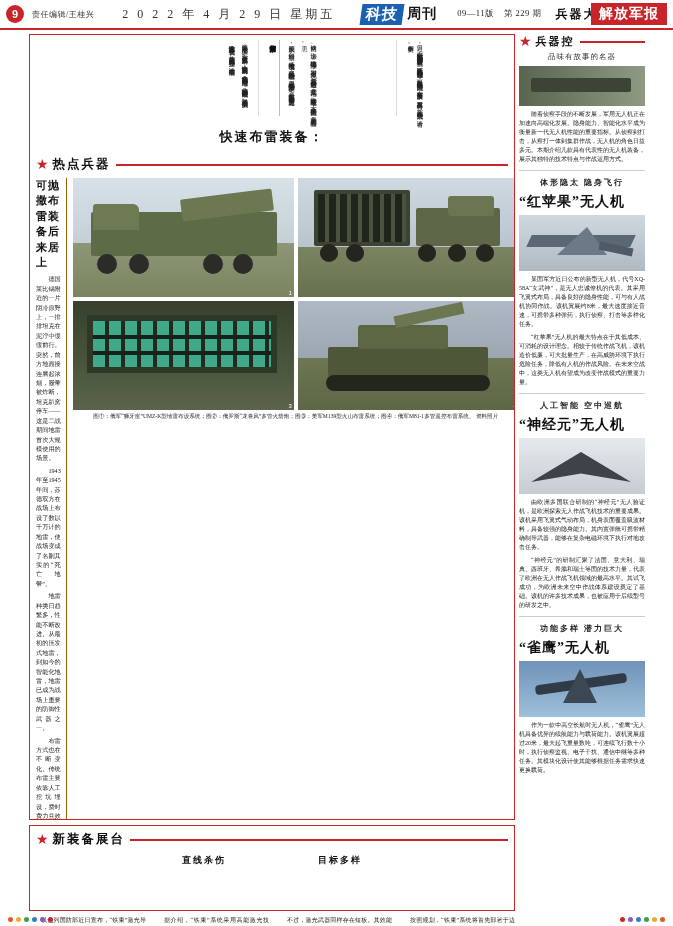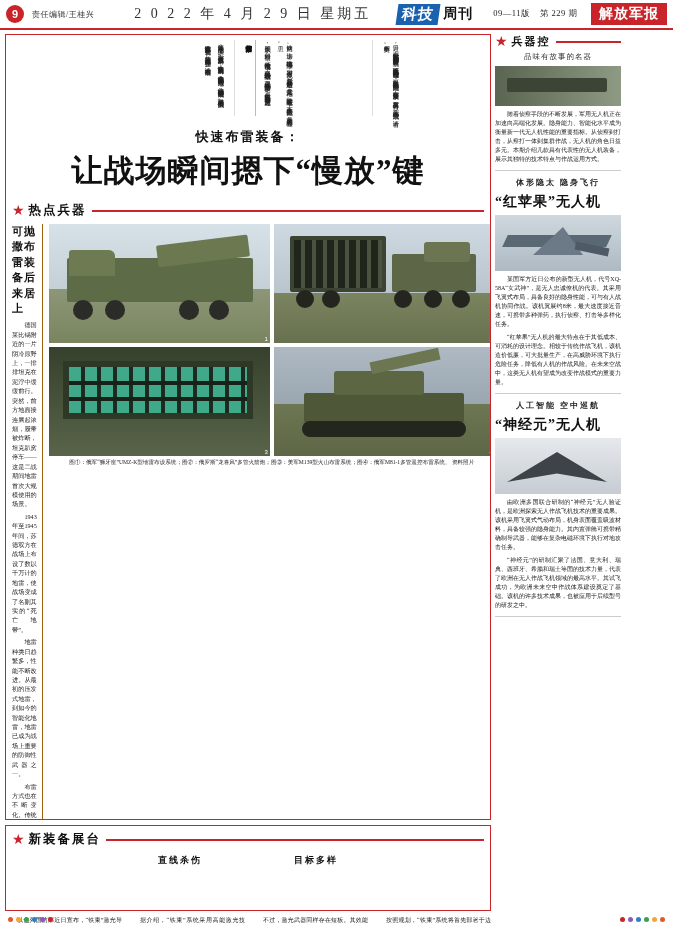--- a/index.html
+++ b/index.html
@@ -25,21 +25,21 @@
   }
   .page-badge {
     width: 18px; height: 18px; border-radius: 50%;
     background: #c9242a; color: #fff;
     font-size: 11px; font-weight: bold;
     display:flex; align-items:center; justify-content:center;
     font-family: "Liberation Sans", sans-serif;
     margin-right: 8px;
   }
   .editor-line { font-size: 8px; color: #333; letter-spacing: .5px; }
-  .date-line { font-size: 14px; color: #333; letter-spacing: 3px; margin-left: 40px;}
+  .date-line { font-size: 12px; color: #333; letter-spacing: 3px; margin-left: 28px;}
   .kj-logo {
     margin-left: 26px;
     background: #1a61b0;
     color: #fff;
     font-size: 15px; font-weight: bold;
     padding: 1px 5px;
     letter-spacing: 1px;
     transform: skewX(-8deg);
   }
   .kj-sub { font-size: 14px; font-weight: bold; margin-left:4px; letter-spacing:1px;}
@@ -50,21 +50,21 @@
   }
   .paper-logo {
     position:absolute; right: 6px; top: 3px;
     background:#c9242a; color:#fff; font-size: 14px; font-weight:bold;
     padding: 2px 8px; letter-spacing: 1px;
     font-family: "Liberation Serif", serif;
   }
 
   
   .content { display: flex; padding: 4px 5px 0 5px; height: 880px;}
-  .left-col { width: 486px; position: relative; }
+  .left-col { width: 486px; position: relative; margin-left: 24px; }
   .right-col { width: 126px; margin-left: 4px; }
 
   
   .main-frame {
     border: 1.5px solid #c9242a;
     padding: 5px 6px 4px 6px;
     height: 786px;
     position: relative;
     overflow: hidden;
   }
@@ -182,21 +182,20 @@
             <div class="lead-col">长期以来，如何实时、精准地布设地雷，是现阶段的战场布雷，是现代战争布防的主要手段之一，也是各国军队着力提升的重要能力之一。</div>
             <div class="lead-col">铁丝网、壕沟、地雷等障碍物，对进攻一方来说，都是需要跨越的难题。尤其是地雷，这种隐蔽在地下、水下的杀伤性武器，一直是进攻方的心腹大患。</div>
           </div>
           <div class="lead-sep"></div>
           <div style="display:flex; width:120px;">
             <div class="lead-col">近日，有报道称某国军方将为陆军列装新型布雷系统，该系统可在数分钟内完成布雷作业，极大提升了部队机动作战能力。布雷装备如何发展？其发展有何特点？又面临哪些挑战？请看本文解析。</div>
           </div>
         </div>
 
         <div class="kicker">快速布雷装备：</div>
-        <div class="headline">让战场瞬间摁下“慢放”键</div>
 
         <div class="star-head">
           <span class="star">★</span>
           <span class="star-label">热点兵器</span>
           <span class="star-rule"></span>
         </div>
 
         <div class="body-area">
 
           <div class="col-narrow">
@@ -329,20 +328,29 @@
         <div class="r-title">“神经元”无人机</div>
         <div class="r-img" style="background:linear-gradient(#e6e9ec,#c6ccd2);">
           <div style="position:absolute;left:12px;top:14px;width:100px;height:30px;background:#3d4349;clip-path:polygon(0 100%,50% 0,100% 100%,50% 72%);"></div>
         </div>
         <p class="r-text">由欧洲多国联合研制的“神经元”无人验证机，是欧洲探索无人作战飞机技术的重要成果。该机采用飞翼式气动布局，机身表面覆盖吸波材料，具备较强的隐身能力。其内置弹舱可携带精确制导武器，能够在复杂电磁环境下执行对地攻击任务。</p>
         <p class="r-text">“神经元”的研制汇聚了法国、意大利、瑞典、西班牙、希腊和瑞士等国的技术力量，代表了欧洲在无人作战飞机领域的最高水平。其试飞成功，为欧洲未来空中作战体系建设奠定了基础。该机的许多技术成果，也被应用于后续型号的研发之中。</p>
       </div>
 
       <div class="r-rule"></div>
 
+      <div class="rbox">
+        <div class="r-kick">功能多样 潜力巨大</div>
+        <div class="r-title">“雀鹰”无人机</div>
+        <div class="r-img" style="background:linear-gradient(#6f93b8,#9fc0da);">
+          <div style="position:absolute;left:16px;top:18px;width:92px;height:10px;background:#2f3b46;transform:rotate(-8deg);border-radius:4px;"></div>
+          <div style="position:absolute;left:44px;top:8px;width:34px;height:34px;background:#3b4854;clip-path:polygon(50% 0,100% 100%,0 100%);"></div>
+        </div>
+        <p class="r-text">作为一款中高空长航时无人机，“雀鹰”无人机具备优异的续航能力与载荷能力。该机翼展超过20米，最大起飞重量数吨，可连续飞行数十小时，执行侦察监视、电子干扰、通信中继等多种任务。其模块化设计使其能够根据任务需求快速更换载荷。</p>
+      </div>
 
     </div>
   </div>
 
   <div class="footer-dots">
     <div class="dots-grp">
       <span class="dot" style="background:#e05a2b"></span>
       <span class="dot" style="background:#f0a73a"></span>
       <span class="dot" style="background:#3f9d4e"></span>
       <span class="dot" style="background:#2f7fc1"></span>

